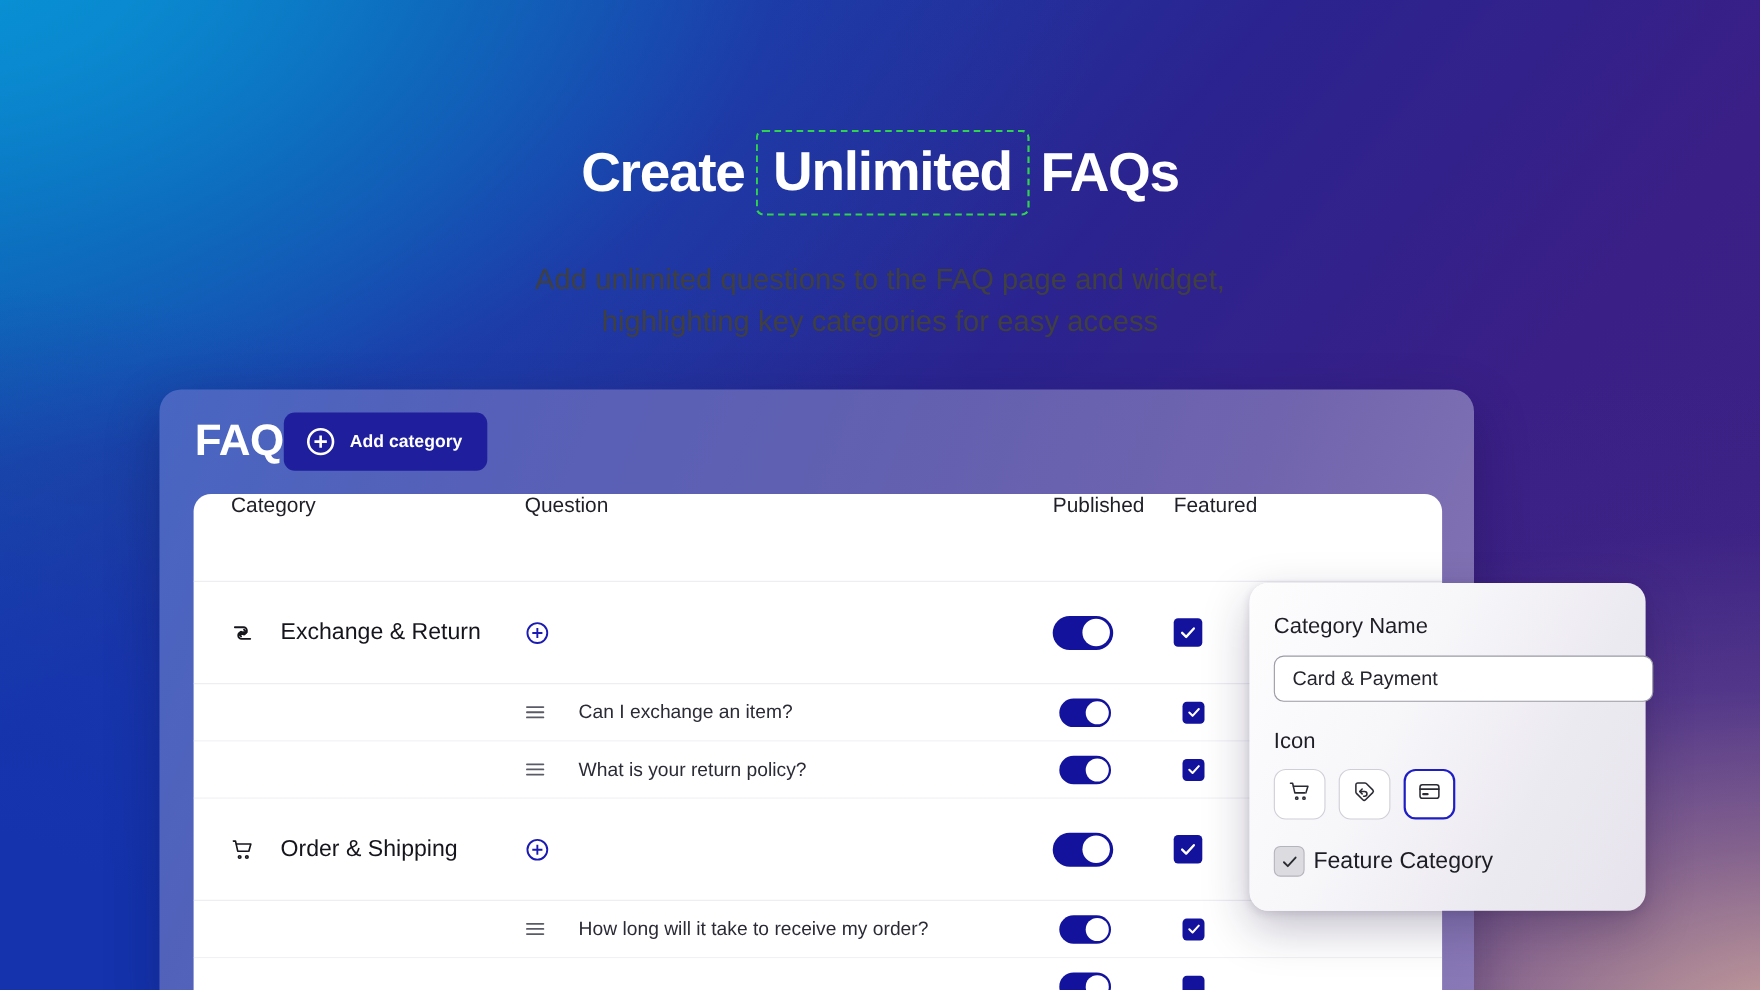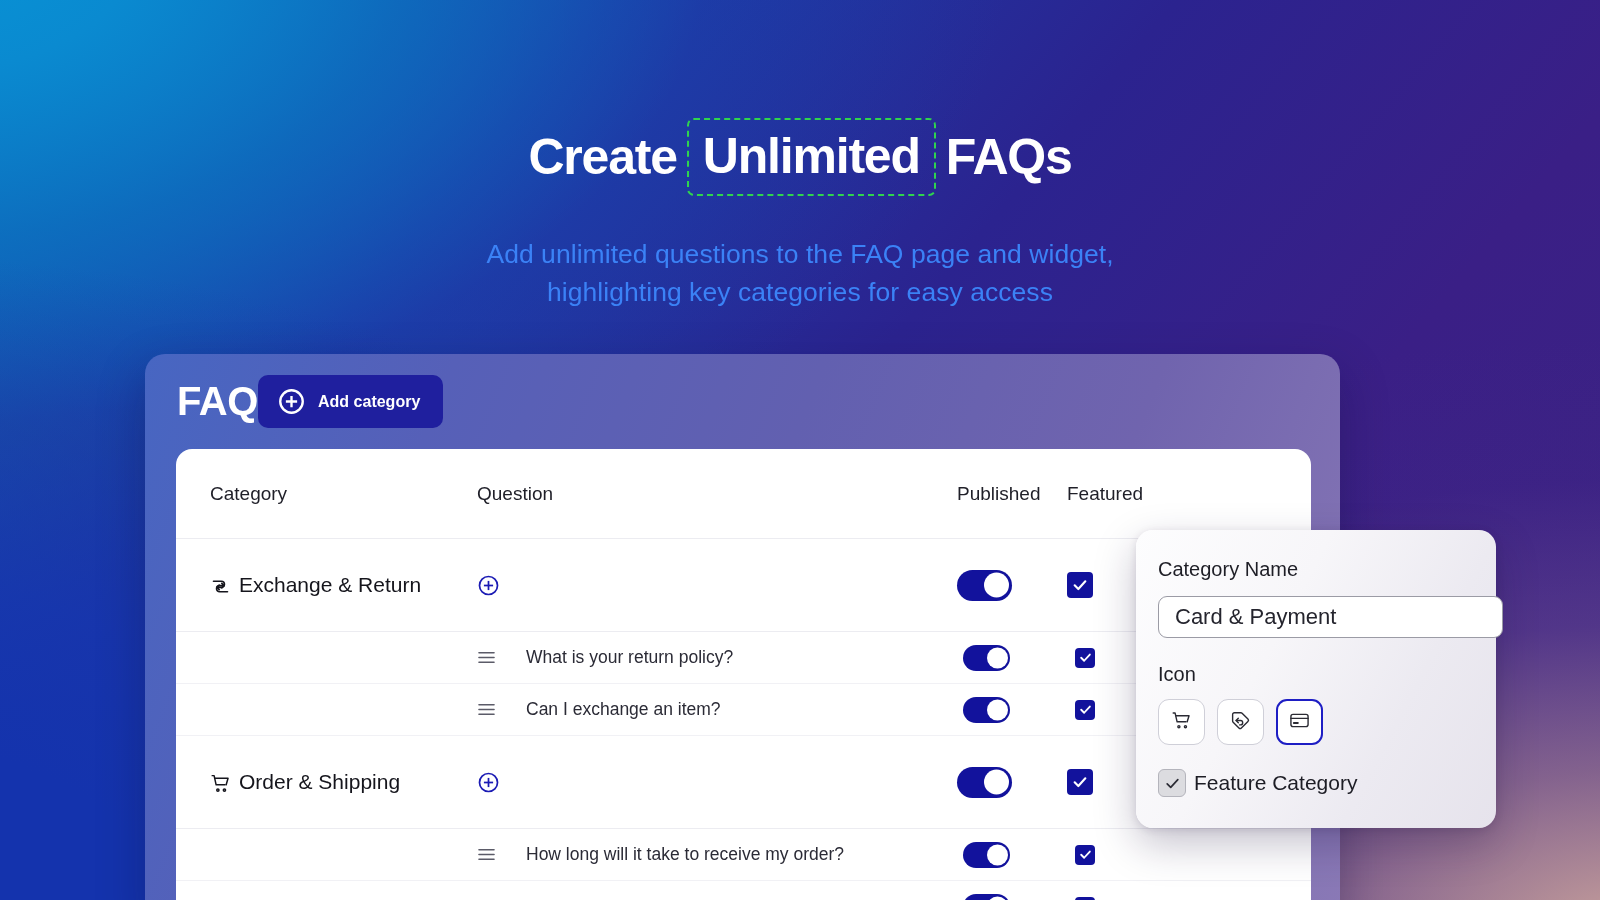--- a/index.html
+++ b/index.html
@@ -26,21 +26,21 @@
   .hl-highlight {
     border:2.5px dashed #2fd44e;
     border-radius:7px;
     padding:14px 14px 16px 14px;
     margin:0 6px;
     line-height:0.88;
     display:inline-block;
   }
   .subhead {
     margin-top:40px;
-    font-size:26.5px; font-weight:400; color:#3b82f6;
+    font-size:26.5px; font-weight:400; color:#404040;
     line-height:1.42; letter-spacing:0.05px;
   }
 
   
   .faq-panel {
     position:absolute; left:145px; top:354px;
     width:1195px; height:560px;
     border-radius:20px 20px 0 0;
     background:linear-gradient(112deg, #4766c2 0%, #5660b8 22%, #6260b0 48%, #7064ae 72%, #8a79b6 100%);
     box-shadow:0 18px 48px rgba(10,10,50,0.28);
@@ -65,36 +65,36 @@
 
   
   .table-card {
     position:absolute; left:31px; top:95px;
     width:1135px; height:480px;
     background:#ffffff;
     border-radius:16px 16px 0 0;
     overflow:hidden;
   }
   .thead {
-    display:flex; align-items:center;
-    height:90px; padding:0 0 0 34px;
+    display:flex; align-items:flex-start;
+    height:80px; padding:0 0 0 34px;
     border-bottom:1px solid #ececf1;
     font-size:19px; color:#1f1f28; font-weight:400;
   }
   .th-cat { width:267px; }
   .th-q   { width:480px; }
   .th-pub { width:110px; text-align:left; }
   .th-feat{ width:110px; text-align:left; }
 
   .cat-row {
     display:flex; align-items:center;
     height:93px; padding:0 0 0 34px;
     border-bottom:1px solid #ececf1;
   }
-  .cat-cell { width:267px; display:flex; align-items:flex-end; gap:8px; }
+  .cat-cell { width:267px; display:flex; align-items:center; gap:24px; }
   .cat-icon { width:21px; height:21px; flex:none; color:#15151c; }
   .cat-name { font-size:21px; color:#15151c; font-weight:400; }
   .q-add-cell { width:480px; display:flex; align-items:center; }
   .add-q-icon { width:23px; height:23px; color:#1b1bb4; cursor:pointer; }
 
   .q-row {
     display:flex; align-items:center;
     height:52px; padding:0 0 0 34px;
     border-bottom:1px solid #f1f1f5;
   }
@@ -129,21 +129,21 @@
     border-radius:17px;
     background:linear-gradient(118deg, #fdfdfe 0%, #f7f6f9 38%, #eceaf1 70%, #e6e3ec 100%);
     box-shadow:0 16px 42px rgba(30,18,60,0.26), 0 2px 8px rgba(30,18,60,0.12);
     padding:28px 22px 0 22px;
   }
   .pop-label { font-size:20px; color:#1e1e26; font-weight:400; }
   .pop-input {
     margin-top:15px; width:345px; height:42px;
     background:#ffffff; border:1px solid #9b9ba5; border-radius:9px;
     display:flex; align-items:center; padding:0 16px;
-    font-size:22px; color:#25252e;
+    font-size:18px; color:#25252e;
   }
   .pop-label2 { margin-top:25px; font-size:20px; color:#1e1e26; }
   .icon-row { margin-top:13px; display:flex; gap:12px; }
   .icon-btn {
     width:47px; height:46px; border-radius:11px;
     background:#ffffff; border:1.5px solid #cfcfd8;
     display:flex; align-items:center; justify-content:center;
     cursor:pointer;
   }
   .icon-btn.selected { border:2.5px solid #1e1ec4; }
@@ -235,21 +235,21 @@
     <div class="q-row">
       <div class="q-spacer"></div>
       <div class="q-cell">
         <span class="drag-handle">
           <svg viewBox="0 0 20 16" width="19" height="15" stroke="#5b5b68" stroke-width="1.7" stroke-linecap="round">
             <line x1="2" y1="3" x2="18" y2="3"></line>
             <line x1="2" y1="8" x2="18" y2="8"></line>
             <line x1="2" y1="13" x2="18" y2="13"></line>
           </svg>
         </span>
-        <span class="q-text">What is your return policy?</span>
+        <span class="q-text">Can I exchange an item?</span>
       </div>
       <div class="pub-cell">
         <div class="toggle sm">
             <div class="knob"></div>
           </div>
       </div>
       <div class="feat-cell">
         <div class="cbx sm">
           <svg viewBox="0 0 24 24" width="13" height="13" stroke-width="3.4" stroke-linecap="round" stroke-linejoin="round">
               <polyline points="4 12.5 9.5 18 20 6.5"></polyline>
@@ -261,21 +261,21 @@
     <div class="q-row">
       <div class="q-spacer"></div>
       <div class="q-cell">
         <span class="drag-handle">
           <svg viewBox="0 0 20 16" width="19" height="15" stroke="#5b5b68" stroke-width="1.7" stroke-linecap="round">
             <line x1="2" y1="3" x2="18" y2="3"></line>
             <line x1="2" y1="8" x2="18" y2="8"></line>
             <line x1="2" y1="13" x2="18" y2="13"></line>
           </svg>
         </span>
-        <span class="q-text">Can I exchange an item?</span>
+        <span class="q-text">What is your return policy?</span>
       </div>
       <div class="pub-cell">
         <div class="toggle sm">
             <div class="knob"></div>
           </div>
       </div>
       <div class="feat-cell">
         <div class="cbx sm">
           <svg viewBox="0 0 24 24" width="13" height="13" stroke-width="3.4" stroke-linecap="round" stroke-linejoin="round">
               <polyline points="4 12.5 9.5 18 20 6.5"></polyline>

